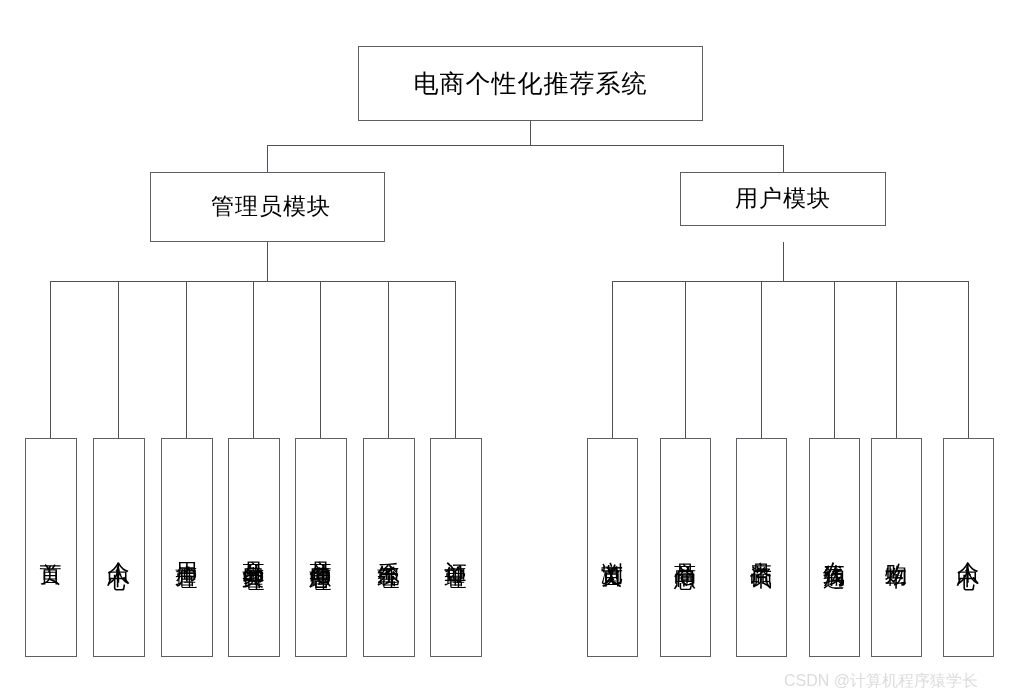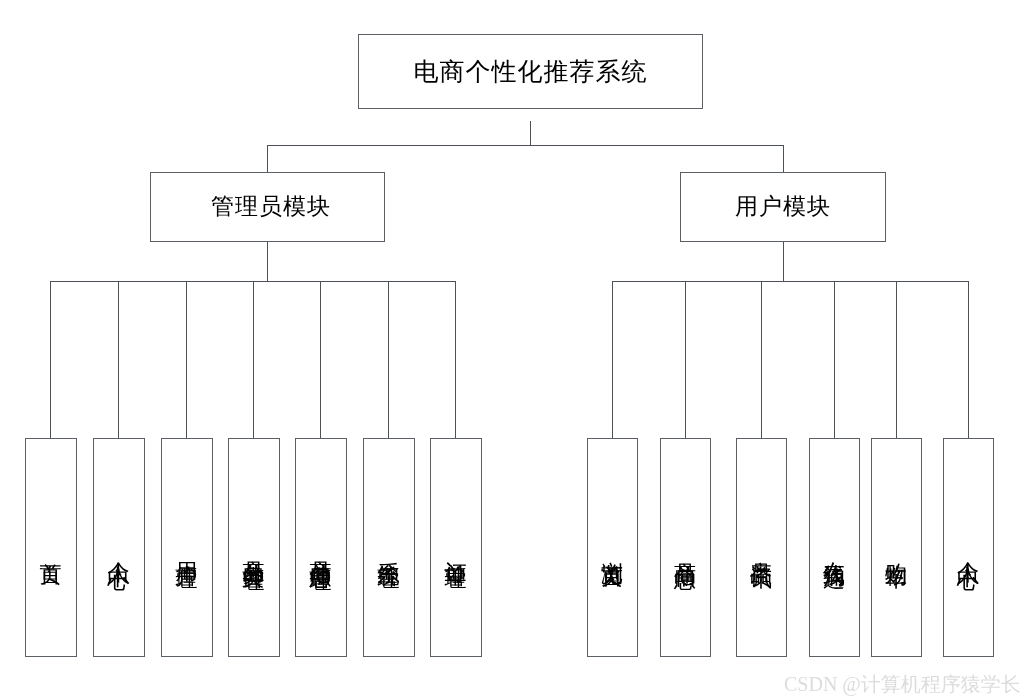--- a/index.html
+++ b/index.html
@@ -55,47 +55,47 @@
     position: absolute;
     background: #4d5158;
   }
   .ln-v { width: 1.4px; }
   .ln-h { height: 1.4px; }
 
   
   .watermark {
     position: absolute;
     color: #dcdcdc;
-    font-size: 20px;
-    font-family: Liberation Serif, serif;
+    font-size: 16px;
+    font-family: Liberation Sans, sans-serif;
     white-space: nowrap;
     user-select: none;
   }
 </style>
 </head>
 <body>
 
 <div id="canvas">
 
-  <div class="node root" style="left:358px; top:34px; width:345px; height:75px;font-family:Liberation Serif, serif;">
+  <div class="node root" style="left:358px; top:46px; width:345px; height:75px;font-family:Liberation Serif, serif;">
     <span>电商个性化推荐系统</span>
   </div>
 
   <div class="ln-v" style="left:530px; top:121px; height:24px;"></div>
 
   <div class="ln-h" style="left:267px; top:145px; width:516px;"></div>
 
   <div class="ln-v" style="left:267px; top:145px; height:27px;"></div>
   <div class="ln-v" style="left:783px; top:145px; height:27px;"></div>
 
   <div class="node module" style="left:150px; top:172px; width:235px; height:70px;padding-left:7px;">
     <span>管理员模块</span>
   </div>
 
-  <div class="node module" style="left:680px; top:172px; width:206px; height:70px;">
+  <div class="node module" style="left:680px; top:172px; width:206px; height:54px;">
     <span>用户模块</span>
   </div>
 
   <div class="ln-v" style="left:267px; top:242px; height:39px;"></div>
   <div class="ln-h" style="left:50px; top:281px; width:405px;"></div>
   <div class="ln-v" style="left:50px;  top:281px; height:157px;"></div>
   <div class="ln-v" style="left:118px; top:281px; height:157px;"></div>
   <div class="ln-v" style="left:186px; top:281px; height:157px;"></div>
   <div class="ln-v" style="left:253px; top:281px; height:157px;"></div>
   <div class="ln-v" style="left:320px; top:281px; height:157px;"></div>

